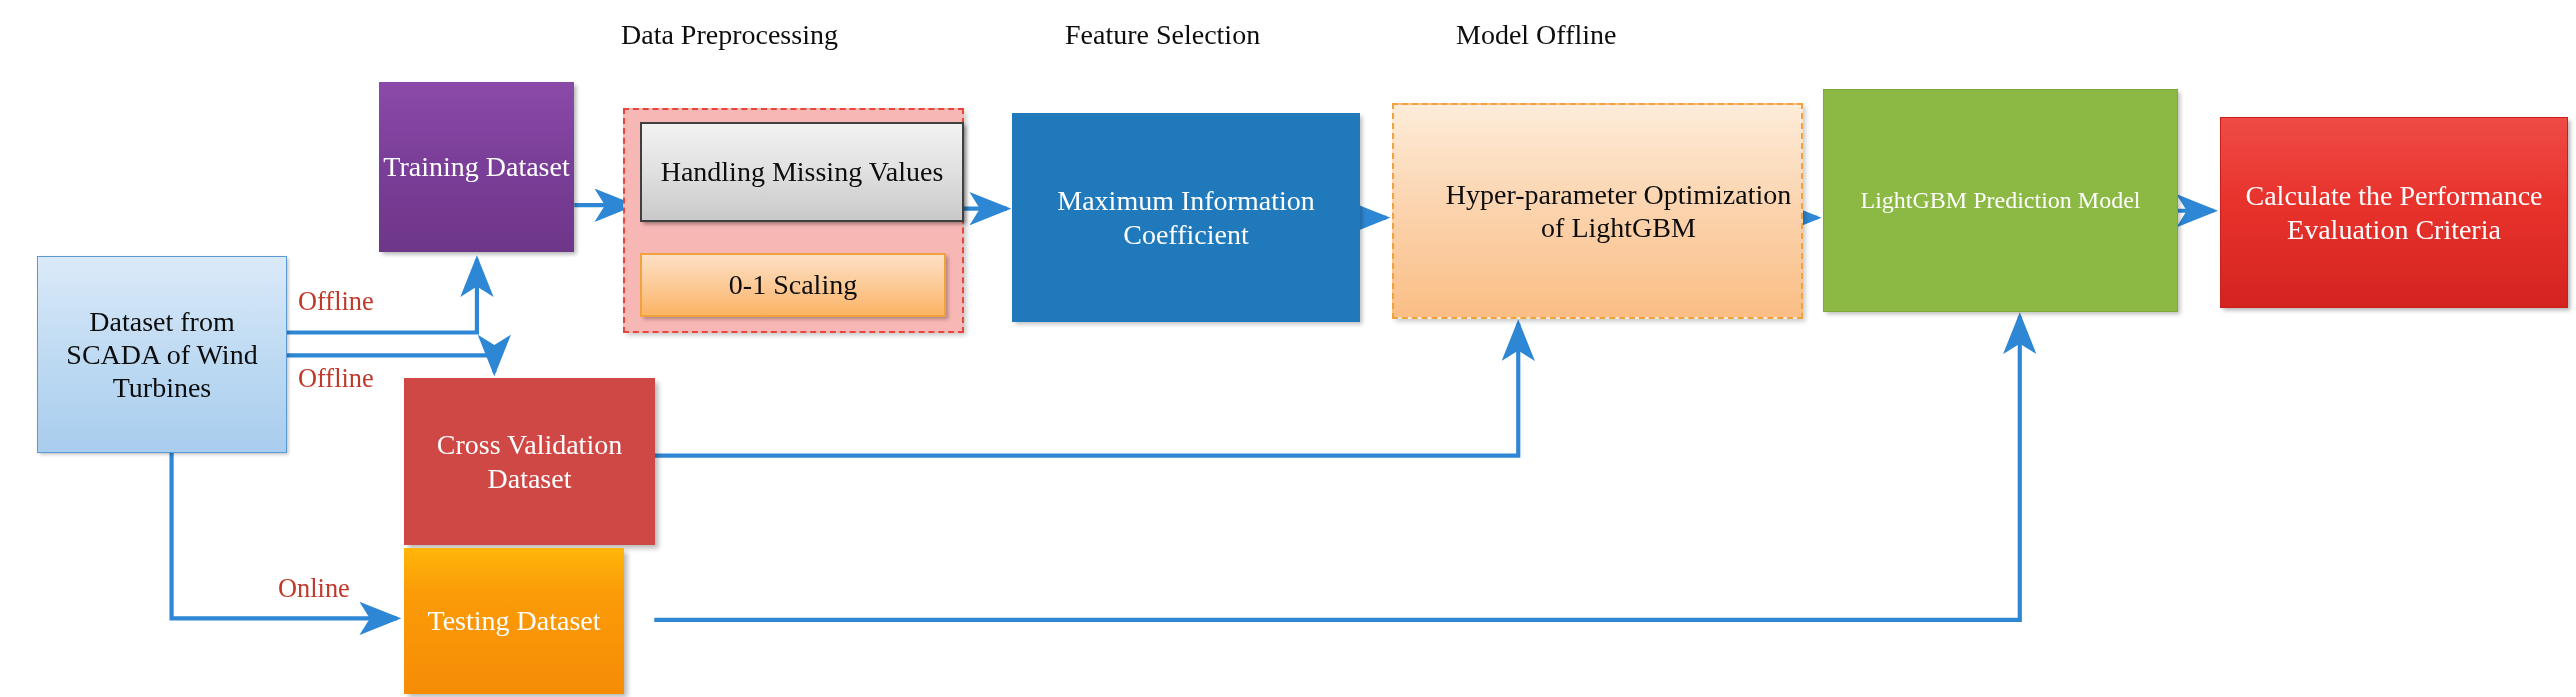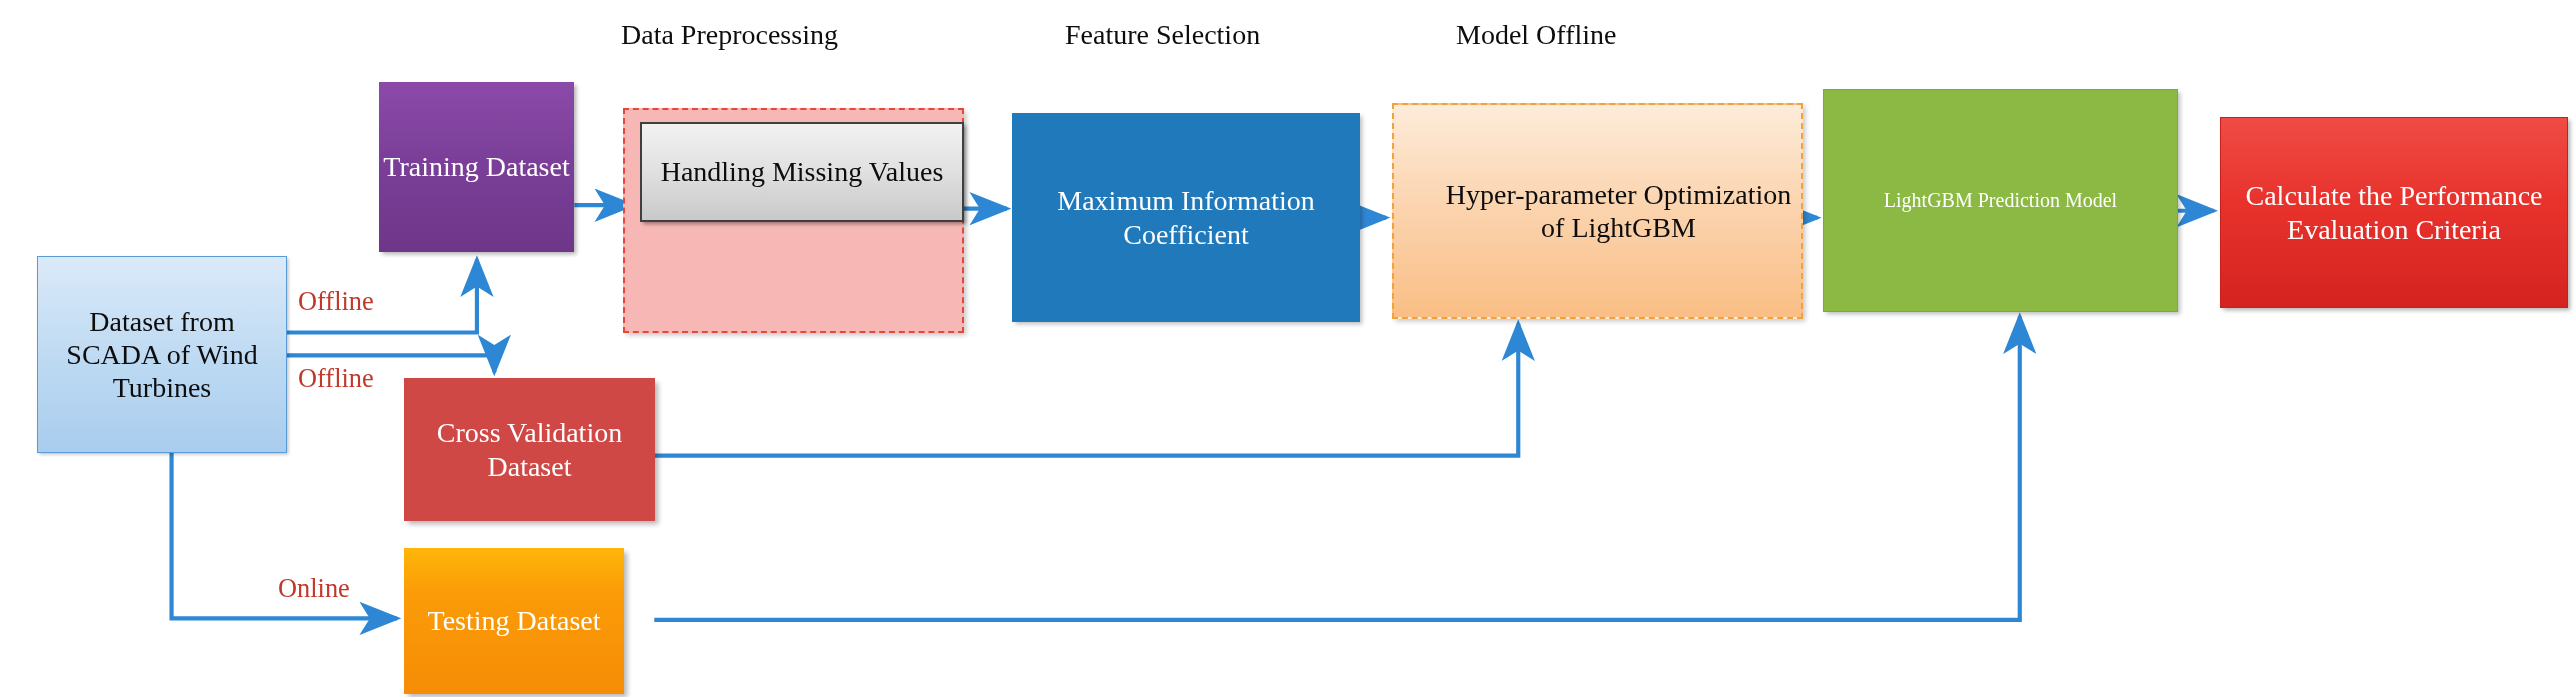--- a/index.html
+++ b/index.html
@@ -47,31 +47,31 @@
       box-shadow:2.8px 2.8px 4.2px rgba(0,0,0,.25);}
 
   
   #n-hpo{left:1392px;top:87px;width:411px;height:216px;
       background:linear-gradient(180deg,#fdecd9 0%,#fbd3ad 50%,#fabe85 100%);
       border:2.1px dashed #f0a33c;color:#0d0d0d;font-size:28px;
       box-shadow:2.8px 2.8px 4.9px rgba(0,0,0,.22);padding-left:42px;}
 
   
   #n-lgbm{left:1823px;top:73px;width:355px;height:223px;
-      background:#8cb944;border:1.4px solid #7fa83c;color:#ffffff;font-size:20px;
+      background:#8cb944;border:1.4px solid #7fa83c;color:#ffffff;font-size:24px;
       box-shadow:2.8px 2.8px 4.2px rgba(0,0,0,.25);}
 
   
   #n-perf{left:2220px;top:101px;width:348px;height:191px;
       background:linear-gradient(180deg,#ef4b45 0%,#e8322c 45%,#d42420 100%);
       border:0.7px solid #c8211d;color:#ffffff;font-size:28px;
       box-shadow:2.8px 2.8px 4.2px rgba(0,0,0,.30);}
 
   
-  #n-cv{left:404px;top:362px;width:251px;height:143px;
+  #n-cv{left:404px;top:362px;width:251px;height:167px;
       background:#cf4846;color:#ffffff;font-size:28px;
       box-shadow:3.5px 3.5px 4.9px rgba(0,0,0,.28);}
 
   
   #n-test{left:404px;top:532px;width:220px;height:146px;
       background:linear-gradient(180deg,#ffb60a 0%,#fb9c08 30%,#f68c06 100%);
       color:#ffffff;font-size:28px;
       box-shadow:3.5px 3.5px 4.9px rgba(0,0,0,.28);}
 
   
@@ -128,20 +128,23 @@
   <div class="node" id="n-training">
     <span class="txt">Training Dataset</span>
   </div>
 
   <div class="node" id="n-prep"></div>
 
   <div class="node" id="n-missing">
     <span class="txt">Handling Missing Values</span>
   </div>
 
+  <div class="node" id="n-scaling">
+    <span class="txt">0-1 Scaling</span>
+  </div>
 
   <div class="node" id="n-mic">
     <span class="txt">Maximum Information Coefficient</span>
   </div>
 
   <div class="node" id="n-hpo">
     <span class="txt">Hyper-parameter Optimization of LightGBM</span>
   </div>
 
   <div class="node" id="n-lgbm">

